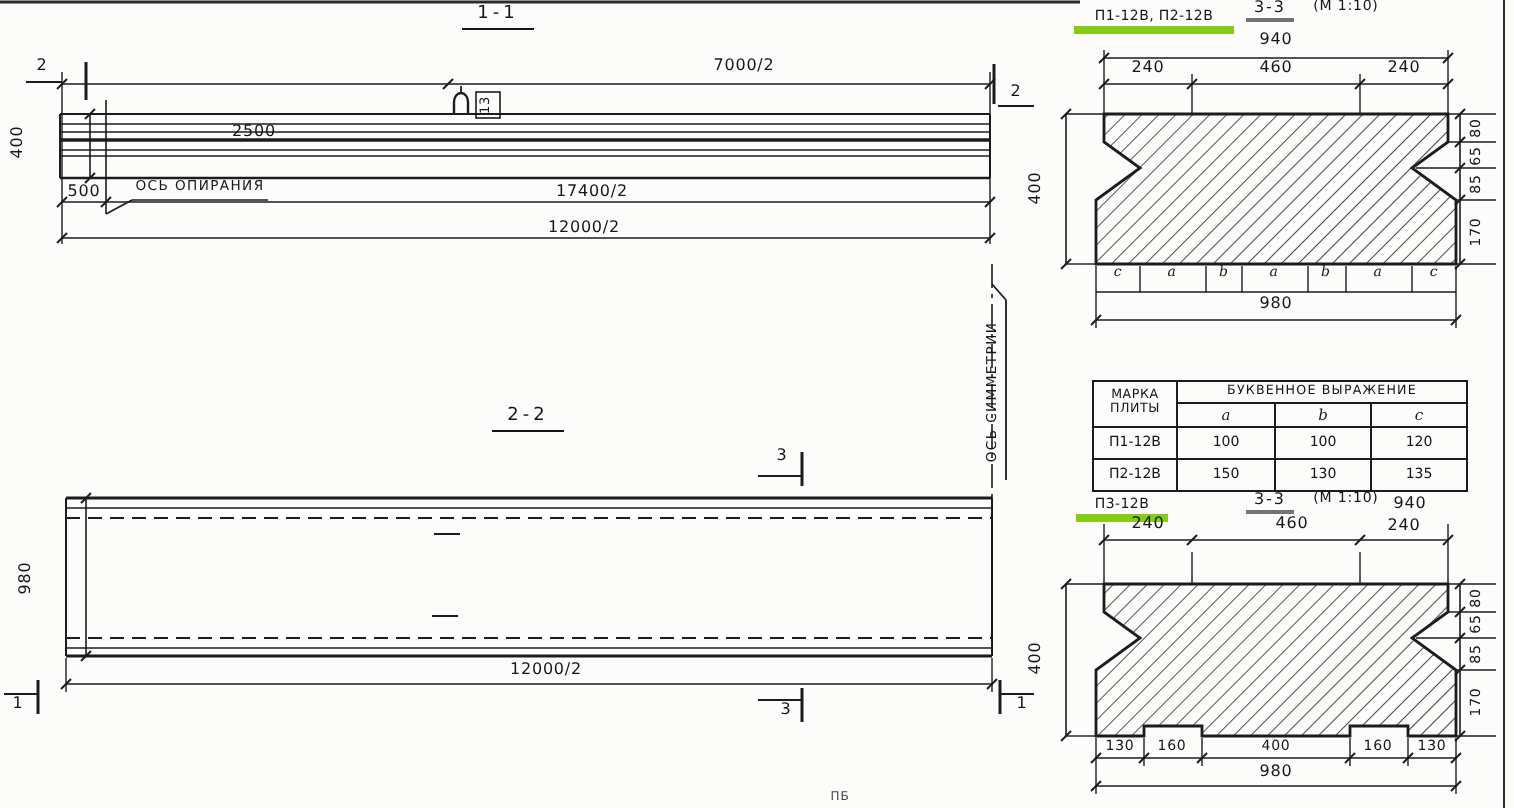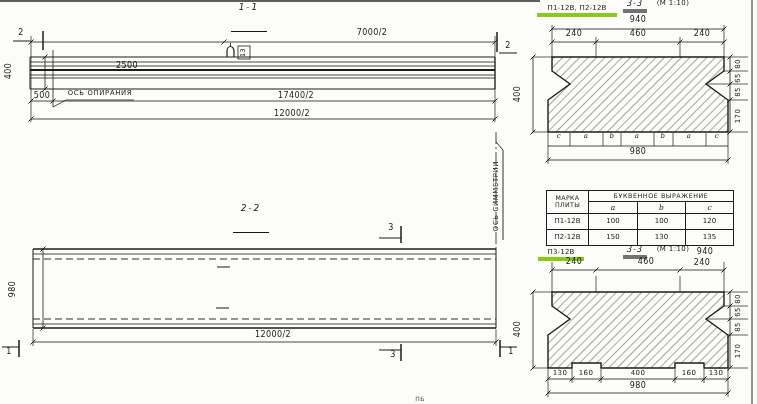--- a/index.html
+++ b/index.html
@@ -4,22 +4,22 @@
 <style>
   html,body{margin:0;padding:0;background:#e8e8e6;}
   #canvas{position:relative;width:757px;height:404px;background:#fcfcfa;overflow:hidden;
           font-family:"DejaVu Sans",sans-serif;}
   #lines{position:absolute;left:0;top:0;}
   .lb{position:absolute;font-size:8px;line-height:1.1;color:#161616;text-align:center;
       white-space:nowrap;letter-spacing:.4px;}
   .rot{transform:rotate(-90deg);transform-origin:center;}
   .sm{font-size:7px;}
   .xs{font-size:6.8px;letter-spacing:.7px;}
-  .ttl{font-size:9px;letter-spacing:2px;border-bottom:1.2px solid #161616;padding-bottom:18px;font-style:italic;}
-  .ttl2{font-size:8px;letter-spacing:1px;border-bottom:4px solid #737373;padding-bottom:.5px;font-style:italic;}
+  .ttl{font-size:9px;letter-spacing:2px;border-bottom:1.2px solid #161616;padding-bottom:1px;}
+  .ttl2{font-size:8px;letter-spacing:1px;border-bottom:2px solid #737373;padding-bottom:.5px;}
   .und{border-bottom:4px solid #84cc16;padding-bottom:.5px;}
   .it{font-family:"DejaVu Serif",serif;font-style:italic;}
   .spec{position:absolute;left:546px;top:190px;width:187px;border-collapse:collapse;table-layout:fixed;}
   .spec td{border:1px solid #1c1c1c;text-align:center;font-size:7px;padding:0;color:#161616;
            line-height:1.05;height:15px;overflow:hidden;}
   .spec .th1{font-size:6.3px;letter-spacing:.3px;}
   .spec .th2{font-size:6.3px;height:10px;letter-spacing:.6px;}
   .spec .sub{height:11px;font-size:7.5px;}
 </style>
 </head>
@@ -210,21 +210,21 @@
   <div class="lb" style="left:501px;top:42px;width:14px;">2</div>
   <div class="lb" style="left:104px;top:30px;width:46px;margin-top:32px;">2500</div>
   <div class="lb" style="left:346px;top:29px;width:52px;">7000/2</div>
   <div class="lb rot" style="left:-4px;top:66px;width:28px;height:10px;">400</div>
   <div class="lb" style="left:30px;top:92px;width:24px;">500</div>
   <div class="lb xs" style="left:64px;top:90px;width:72px;">ОСЬ ОПИРАНИЯ</div>
   <div class="lb" style="left:268px;top:92px;width:56px;">17400/2</div>
   <div class="lb" style="left:263px;top:110px;width:58px;">12000/2</div>
   <div class="lb rot" style="left:238px;top:48px;width:12px;height:9px;font-size:6.5px;">13</div>
 
-  <div class="lb ttl" style="left:233px;top:204px;width:36px;">2-2</div>
+  <div class="lb ttl" style="left:246px;top:204px;width:36px;">2-2</div>
   <div class="lb" style="left:385px;top:224px;width:12px;">3</div>
   <div class="lb" style="left:387px;top:351px;width:12px;">3</div>
   <div class="lb" style="left:3px;top:348px;width:12px;">1</div>
   <div class="lb" style="left:505px;top:348px;width:12px;">1</div>
   <div class="lb rot" style="left:0px;top:284px;width:28px;height:10px;">980</div>
   <div class="lb" style="left:245px;top:331px;width:56px;">12000/2</div>
   <div class="lb rot xs" style="left:451px;top:191px;width:94px;height:10px;">ОСЬ СИММЕТРИИ</div>
 
   <div class="lb und sm" style="left:537px;top:5px;width:80px;letter-spacing:.2px;">П1-12В, П2-12В</div>
   <div class="lb ttl2" style="left:623px;top:0px;width:24px;">3-3</div>

